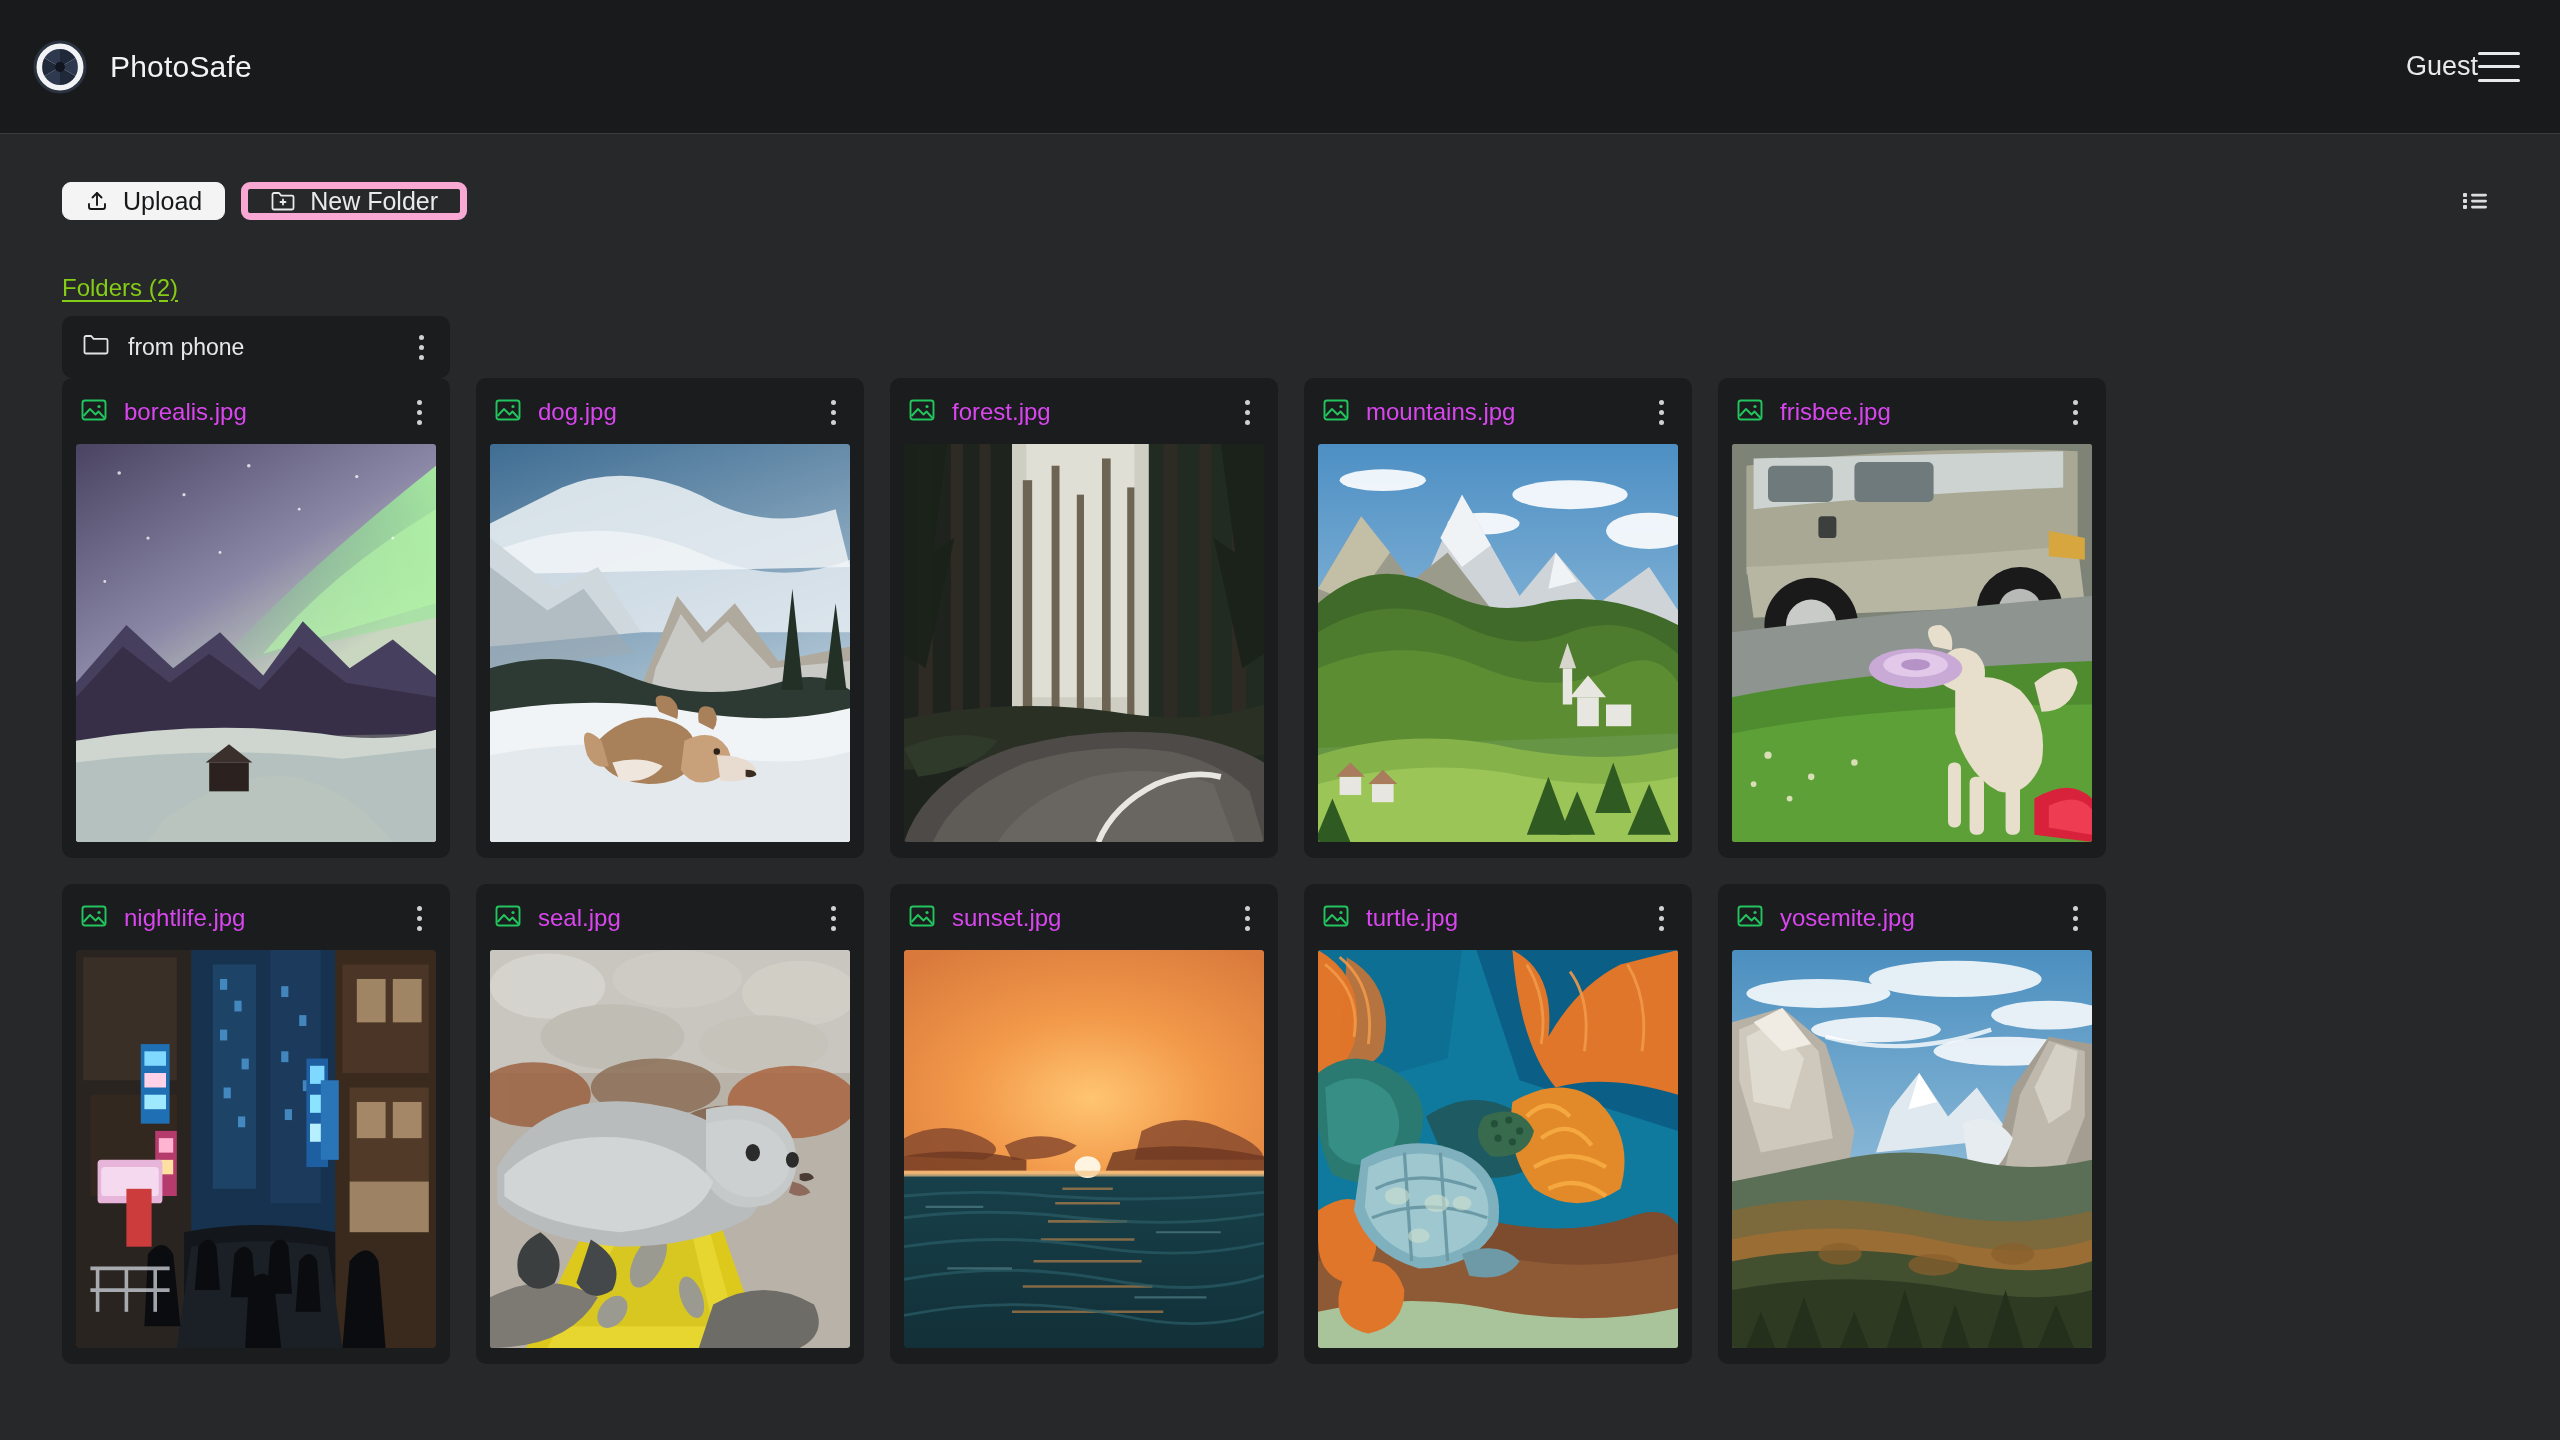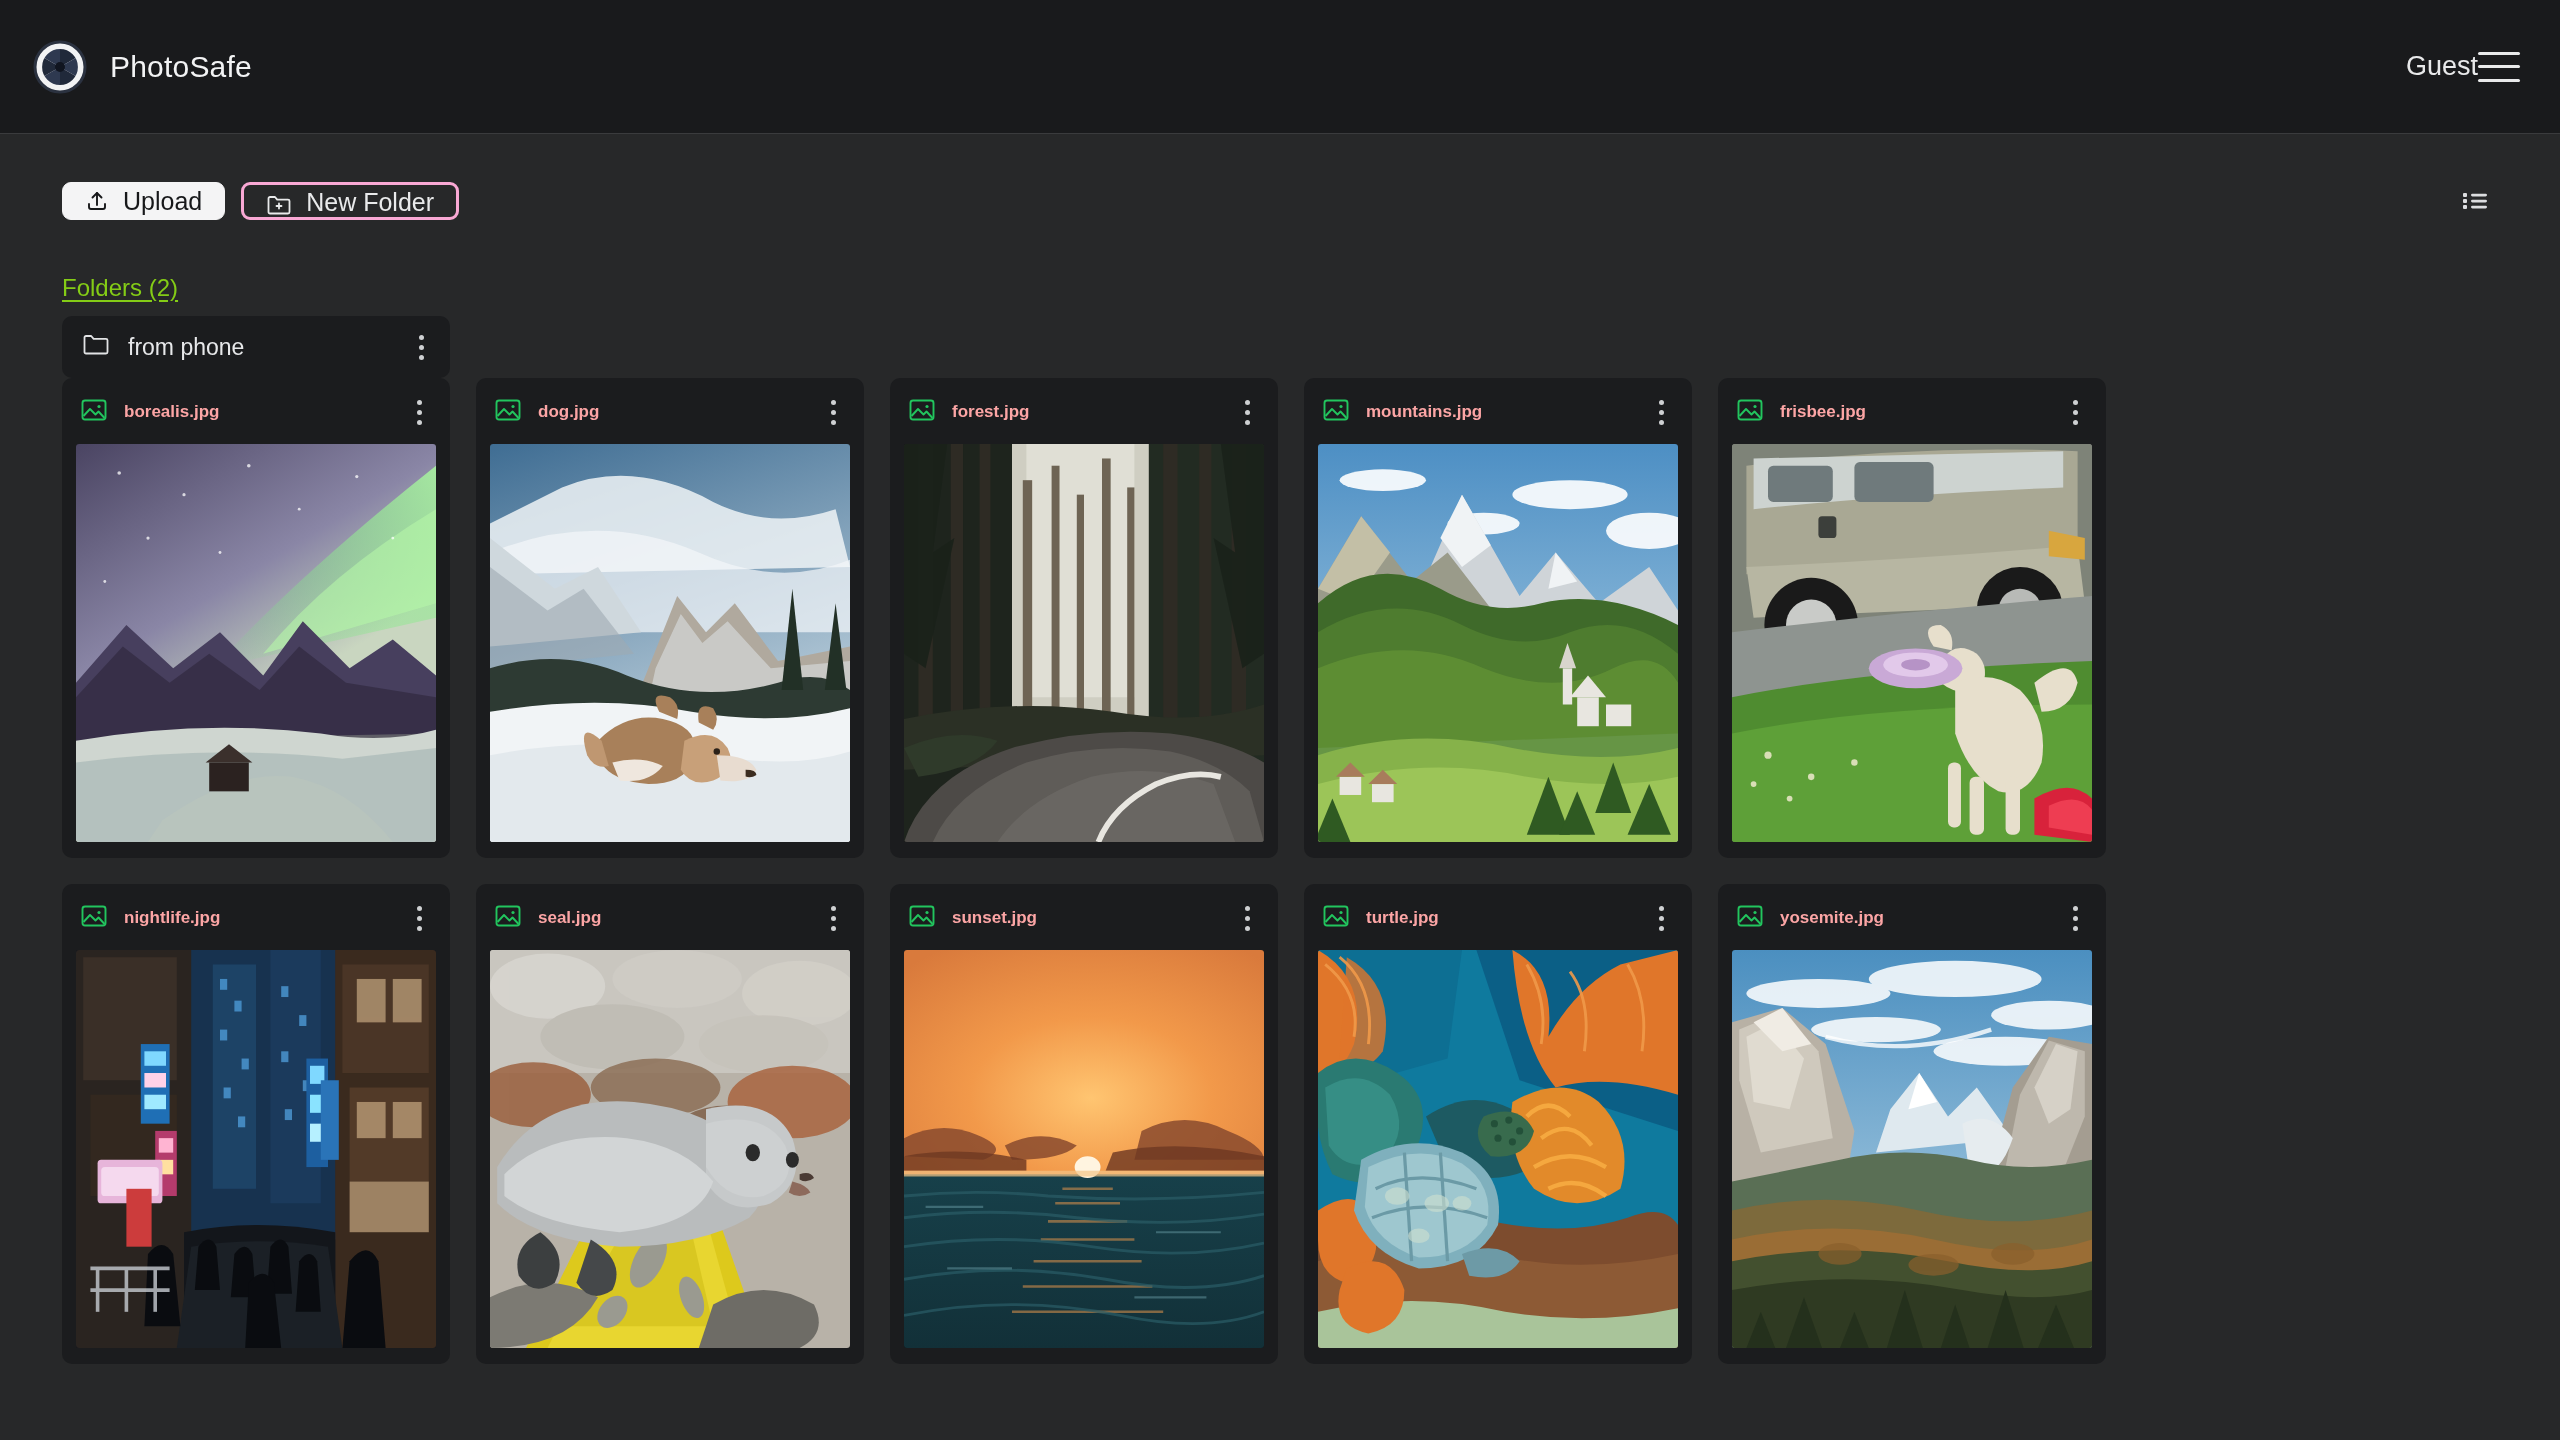--- a/index.html
+++ b/index.html
@@ -35,21 +35,21 @@
 
   
   .content { padding: 44px 62px 0 62px; }
   .toolbar { display: flex; align-items: center; }
   .btn {
     display: inline-flex; align-items: center; gap: 14px;
     height: 38px; padding: 0 22px; border-radius: 9px;
     font-size: 25px; cursor: pointer; white-space: nowrap;
   }
   .btn-primary { background: #f4f4f5; color: #17181a; border: 1px solid #f4f4f5; }
-  .btn-secondary { background: transparent; color: #e9eaeb; border: 3px solid #f9a8d4; margin-left: 16px; align-items: flex-end; }
+  .btn-secondary { background: transparent; color: #e9eaeb; border: 7px solid #f9a8d4; margin-left: 16px; }
   .btn svg { display: block; }
 
   .viewtoggle {
     margin-left: auto; width: 46px; height: 46px;
     display: flex; align-items: center; justify-content: center;
     cursor: pointer; border-radius: 6px;
   }
 
   
   .section-title {
@@ -78,21 +78,21 @@
 
   
   .img-grid { display: flex; flex-wrap: wrap; gap: 26px; }
   .img-card {
     width: 388px; background: #1b1c1e; border-radius: 10px;
     padding: 14px 14px 16px 14px; cursor: pointer;
   }
   .img-card-head {
     display: flex; align-items: center; gap: 16px; height: 40px; padding: 0 4px 0 4px;
   }
-  .img-name { color: #fca5a5; font-size: 17px; flex: 1; overflow: hidden; white-space: nowrap; font-weight: bold; }
+  .img-name { color: #d946ef; font-size: 24px; flex: 1; overflow: hidden; white-space: nowrap; }
   .thumb {
     margin-top: 12px; width: 100%; height: 398px;
     border-radius: 3px; overflow: hidden; position: relative;
     background: #0d0d0d;
   }
   .thumb svg { display: block; width: 100%; height: 100%; }
   .row2 .thumb { height: 398px; }
 </style>
 </head>
 <body>

